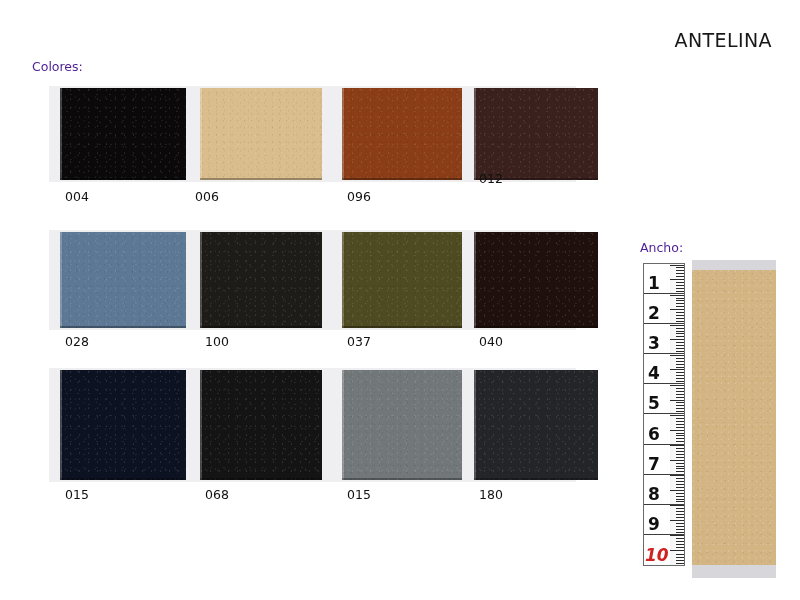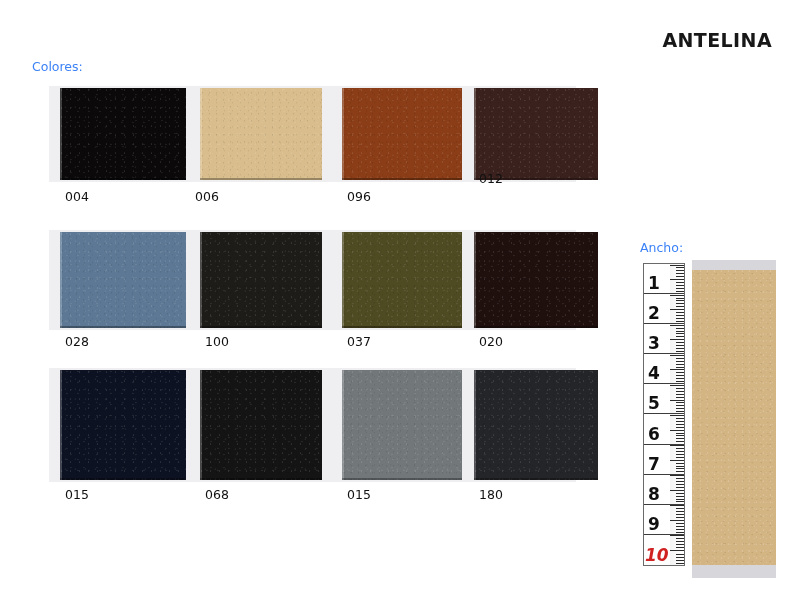--- a/index.html
+++ b/index.html
@@ -20,28 +20,28 @@
     position: absolute;
     top: 28px;
     right: 28px;
     text-align: right;
     line-height: 1.28;
   }
   #title-block .title-line {
     font-size: 19px;
     color: #181818;
     letter-spacing: 0.4px;
-    font-weight: 700;
+    font-weight: 400;
   }
 
   
   .section-label {
     position: absolute;
     font-size: 12.5px;
-    color: #3b82f6;
+    color: #4c1d95;
   }
   #colores-label { left: 32px; top: 59px; }
   #ancho-label   { left: 640px; top: 240px; }
 
   
   .color-band {
     position: absolute;
     left: 49px;
     width: 527px;
     background: #efeff1;
@@ -406,17 +406,17 @@
   </div>
 </div>
 
 <div class="swatch-code" style="left: 65px; top: 189px;">004</div>
 <div class="swatch-code" style="left: 195px; top: 189px;">006</div>
 <div class="swatch-code" style="left: 347px; top: 189px;">096</div>
 <div class="swatch-code" style="left: 479px; top: 171px;">012</div>
 <div class="swatch-code" style="left: 65px; top: 334px;">028</div>
 <div class="swatch-code" style="left: 205px; top: 334px;">100</div>
 <div class="swatch-code" style="left: 347px; top: 334px;">037</div>
-<div class="swatch-code" style="left: 479px; top: 334px;">020</div>
+<div class="swatch-code" style="left: 479px; top: 334px;">040</div>
 <div class="swatch-code" style="left: 65px; top: 487px;">015</div>
 <div class="swatch-code" style="left: 205px; top: 487px;">068</div>
 <div class="swatch-code" style="left: 347px; top: 487px;">015</div>
 <div class="swatch-code" style="left: 479px; top: 487px;">180</div>
 
 </body></html>

